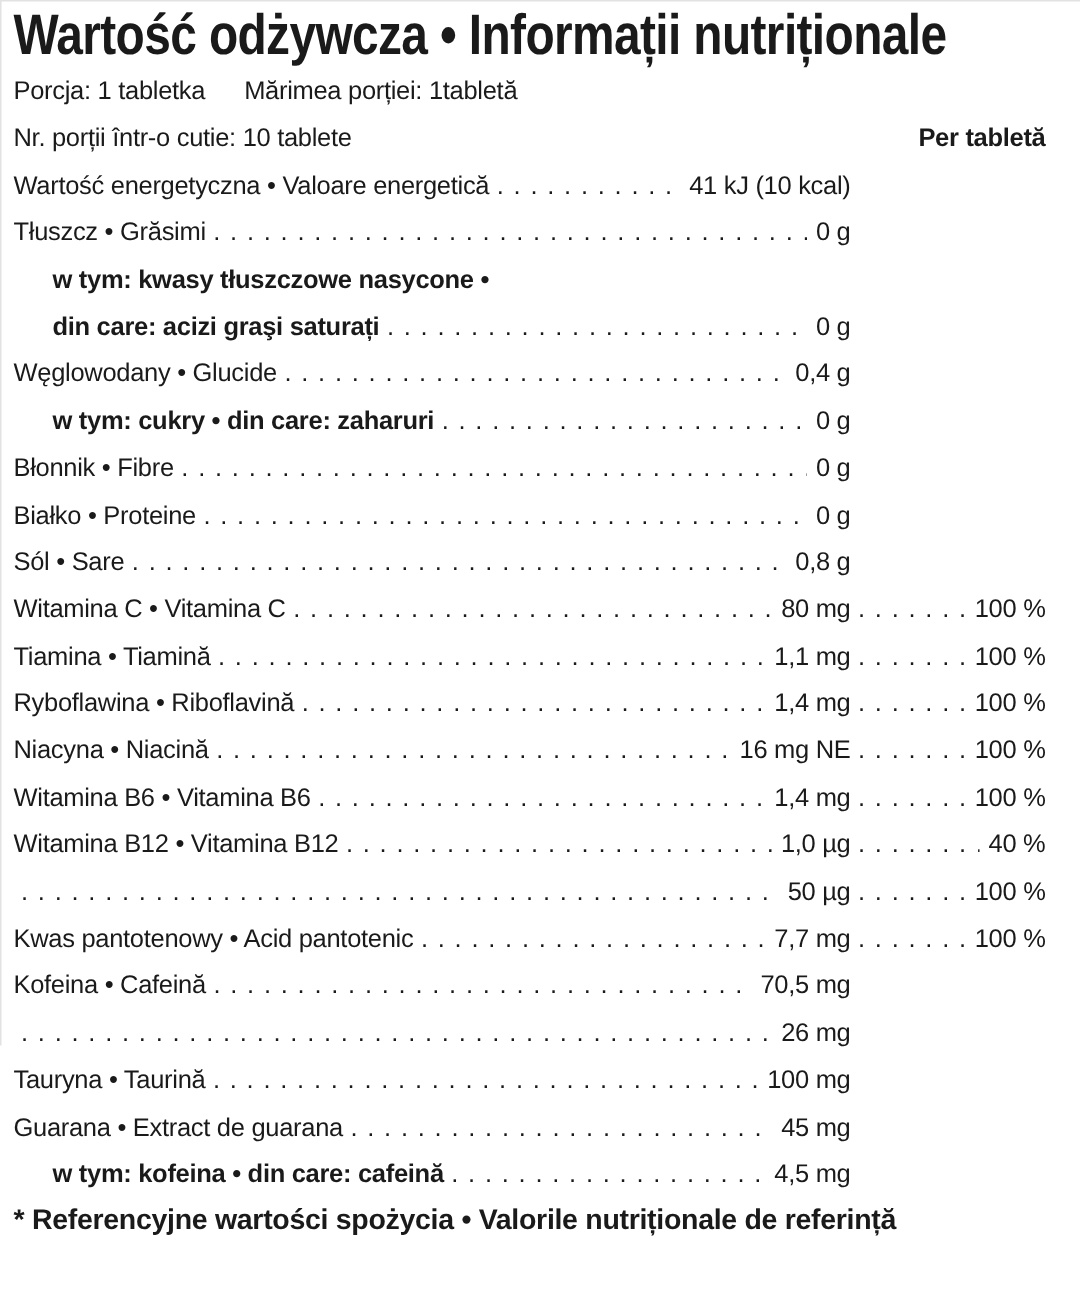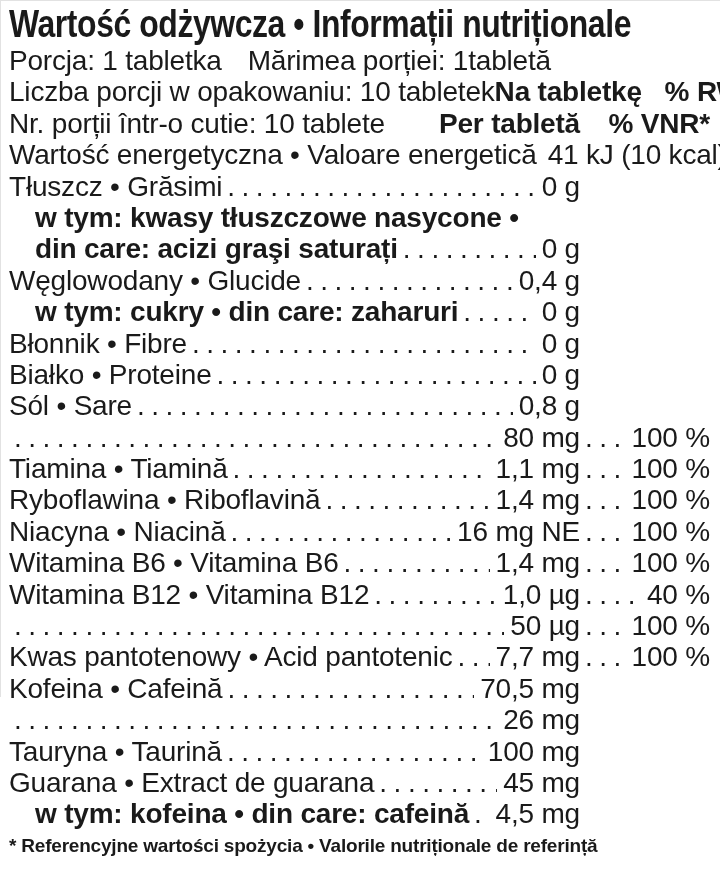--- a/index.html
+++ b/index.html
@@ -8,40 +8,40 @@
     height: 872px;
     background: #ffffff;
     color: #1a1a1a;
     font-family: "Liberation Sans", sans-serif;
     overflow: hidden;
   }
   .page {
     box-sizing: border-box;
     width: 720px;
     height: 697px;
-    padding: 2px 10px 0 8px;
+    padding: 2px 23px 0 8px;
     border-top: 1px solid #e2e2e2;
     border-left: 1px solid #e2e2e2;
   }
   .title {
     font-size: 38px;
     font-weight: bold;
     letter-spacing: -0.5px;
     white-space: nowrap;
     transform: scaleX(0.84);
     transform-origin: left center;
     height: 42px;
     line-height: 42px;
   }
   .line, .row {
     display: flex;
     align-items: flex-end;
     height: 31.4px;
     line-height: 31.4px;
-    font-size: 28px;
+    font-size: 17px;
     letter-spacing: -0.2px;
     white-space: nowrap;
   }
   .serving-gap { display: inline-block; width: 26px; }
   .label { white-space: nowrap; }
   .row.indent .label { padding-left: 26px; font-weight: bold; }
   .spacer { flex: 1; }
   .dots {
     flex: 1;
     overflow: hidden;
@@ -77,36 +77,25 @@
 <div class="page">
 
   <div class="title">Wartość odżywcza • Informații nutriționale</div>
 
   <div class="line">
     <span>Porcja: 1 tabletka</span>
     <span class="serving-gap"></span>
     <span>Mărimea porției: 1tabletă</span>
   </div>
 
-  <div class="row hdr">
-    <span class="label">Liczba porcji w opakowaniu: 10 tabletek</span>
-    <span class="spacer"></span>
-    <span class="value">Na tabletkę</span>
-    <span class="pctarea">
-      <span class="pct">% RWS*</span>
-    </span>
-  </div>
 
   <div class="row hdr">
     <span class="label">Nr. porții într-o cutie: 10 tablete</span>
     <span class="spacer"></span>
     <span class="value">Per tabletă</span>
-    <span class="pctarea">
-      <span class="pct">% VNR*</span>
-    </span>
   </div>
 
   <div class="row">
     <span class="label">Wartość energetyczna • Valoare energetică</span>
       <span class="dots dots1">............................................................</span>
       <span class="value">41 kJ (10 kcal)</span>
     <span class="pctarea">
         <span class="pct"></span>
       </span>
   </div>
@@ -177,20 +166,21 @@
   <div class="row">
     <span class="label">Sól • Sare</span>
       <span class="dots dots1">............................................................</span>
       <span class="value">0,8 g</span>
     <span class="pctarea">
         <span class="pct"></span>
       </span>
   </div>
 
   <div class="row haspct">
+    <span class="label">Witamina C • Vitamina C</span>
       <span class="dots dots1">............................................................</span>
       <span class="value">80 mg</span>
     <span class="pctarea">
         <span class="dots dots2">....................</span>
         <span class="pct">100 %</span>
       </span>
   </div>
 
   <div class="row haspct">
     <span class="label">Tiamina • Tiamină</span>

